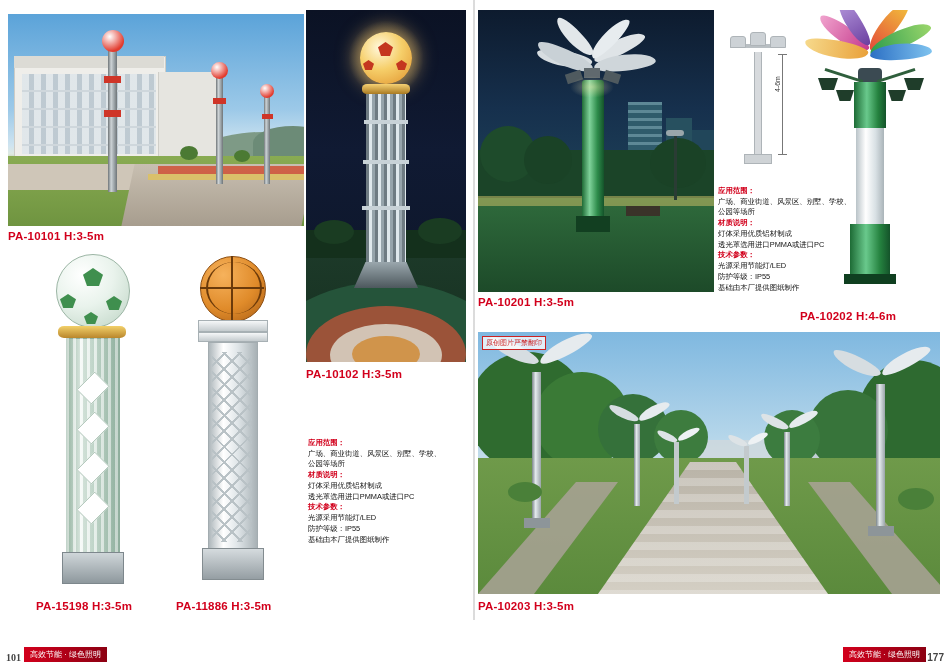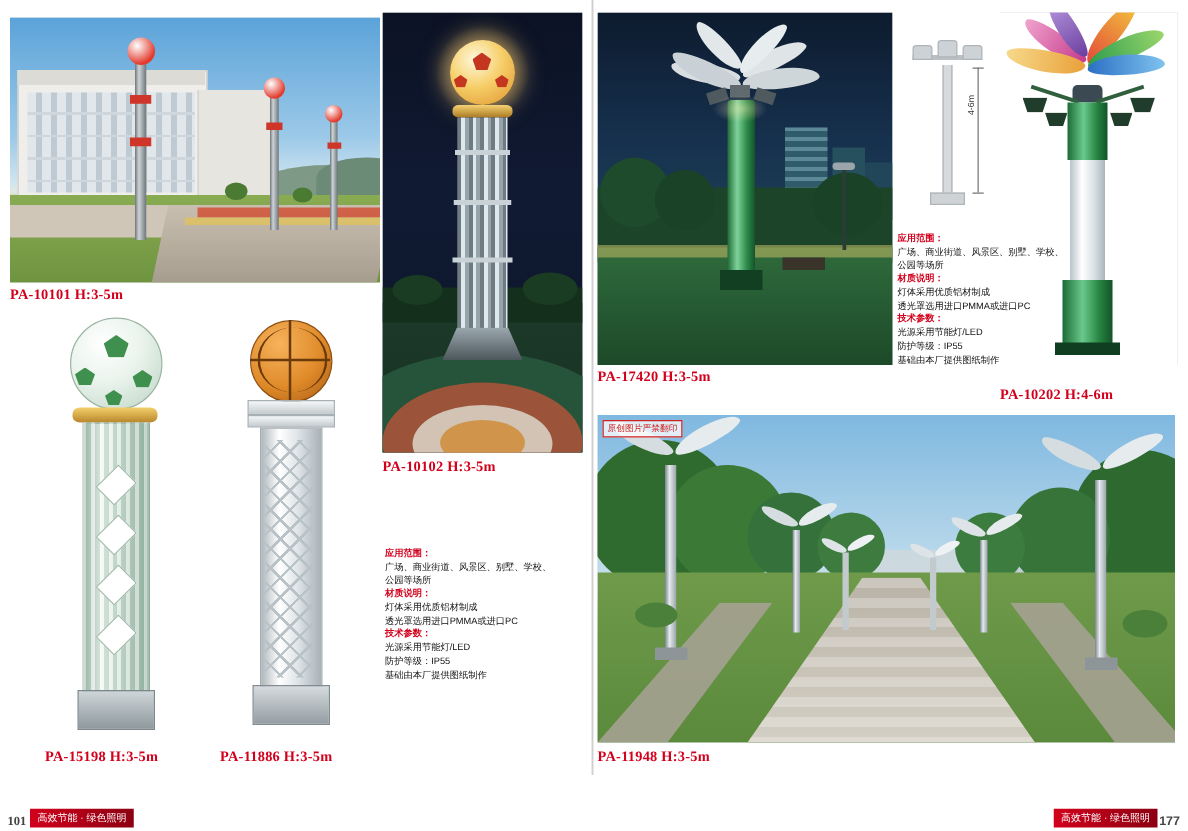--- a/index.html
+++ b/index.html
@@ -32,21 +32,20 @@
     overflow: hidden;
     background: #cfd8dc;
   }
   .caption {
     position: absolute;
     color: #d2001c;
     font-weight: bold;
     font-size: 11.5px;
     letter-spacing: 0.2px;
     white-space: nowrap;
-    font-family: Liberation Serif, serif;
   }
   .specblock {
     position: absolute;
     font-size: 7.4px;
     line-height: 1.45;
     color: #111;
     width: 140px;
   }
   .specblock .hd {
     color: #d2001c;
@@ -287,21 +286,21 @@
     <div style="position:absolute;left:88px;top:62px;width:16px;height:10px;background:#4f5a5f;transform:rotate(-18deg);"></div>
     <div style="position:absolute;left:126px;top:62px;width:16px;height:10px;background:#4f5a5f;transform:rotate(18deg);"></div>
     <div style="position:absolute;left:106px;top:58px;width:16px;height:10px;background:#60696e;"></div>
     <div style="position:absolute;left:92px;top:66px;width:44px;height:22px;background:radial-gradient(ellipse,rgba(255,240,180,.45),rgba(255,240,180,0) 70%);"></div>
 
     <div style="position:absolute;left:196px;top:124px;width:3px;height:66px;background:#2a3c34;"></div>
     <div style="position:absolute;left:188px;top:120px;width:18px;height:6px;background:#9aa6ab;border-radius:3px;"></div>
 
     <div style="position:absolute;left:148px;top:196px;width:34px;height:10px;background:#3a3329;"></div>
   </div>
-  <div class="caption" style="left:478px; top:296px;">PA-17420 H:3-5m</div>
+  <div class="caption" style="left:478px; top:296px;">PA-10201 H:3-5m</div>
 
   <div class="photo" style="left:716px; top:14px; width:86px; height:170px; background:#ffffff;">
     <div class="white-bg"></div>
     <div style="position:absolute;left:38px;top:38px;width:6px;height:104px;background:#d7dadd;border-left:1px solid #aeb4b8;border-right:1px solid #aeb4b8;"></div>
     <div style="position:absolute;left:28px;top:140px;width:26px;height:8px;background:#cfd3d6;border:1px solid #aeb4b8;"></div>
     <div style="position:absolute;left:14px;top:30px;width:54px;height:4px;background:#b9bfc3;"></div>
     <div style="position:absolute;left:14px;top:22px;width:14px;height:10px;background:#cdd2d6;border:1px solid #aeb4b8;border-radius:3px 3px 0 0;"></div>
     <div style="position:absolute;left:54px;top:22px;width:14px;height:10px;background:#cdd2d6;border:1px solid #aeb4b8;border-radius:3px 3px 0 0;"></div>
     <div style="position:absolute;left:34px;top:18px;width:14px;height:12px;background:#cdd2d6;border:1px solid #aeb4b8;border-radius:3px 3px 0 0;"></div>
 
@@ -395,21 +394,21 @@
     <div class="leaf" style="left:310px;top:92px;width:30px;height:9px;transform:rotate(206deg);background:#dde3e6;"></div>
 
     <div style="position:absolute;left:266px;top:114px;width:5px;height:58px;background:#c3cacd;"></div>
     <div class="leaf" style="left:270px;top:108px;width:22px;height:7px;transform:rotate(-28deg);background:#eef2f4;"></div>
     <div class="leaf" style="left:269px;top:110px;width:21px;height:7px;transform:rotate(206deg);background:#dde3e6;"></div>
 
     <div class="tree" style="left:30px;top:150px;width:34px;height:20px;background:#4a8039;"></div>
     <div class="tree" style="left:420px;top:156px;width:36px;height:22px;background:#4a8039;"></div>
   </div>
   <div class="stamp" style="left:482px; top:336px;">原创图片严禁翻印</div>
-  <div class="caption" style="left:478px; top:600px;">PA-11948 H:3-5m</div>
+  <div class="caption" style="left:478px; top:600px;">PA-10203 H:3-5m</div>
 
   <div class="pagenum" style="left:6px;font-family:Liberation Serif, serif;">101</div>
   <div class="footbar" style="left:24px;">高效节能 · 绿色照明</div>
 
   <div class="pagenum" style="right:6px;">177</div>
   <div class="footbar" style="right:24px;">高效节能 · 绿色照明</div>
 
 </div>
 
 </body></html>

